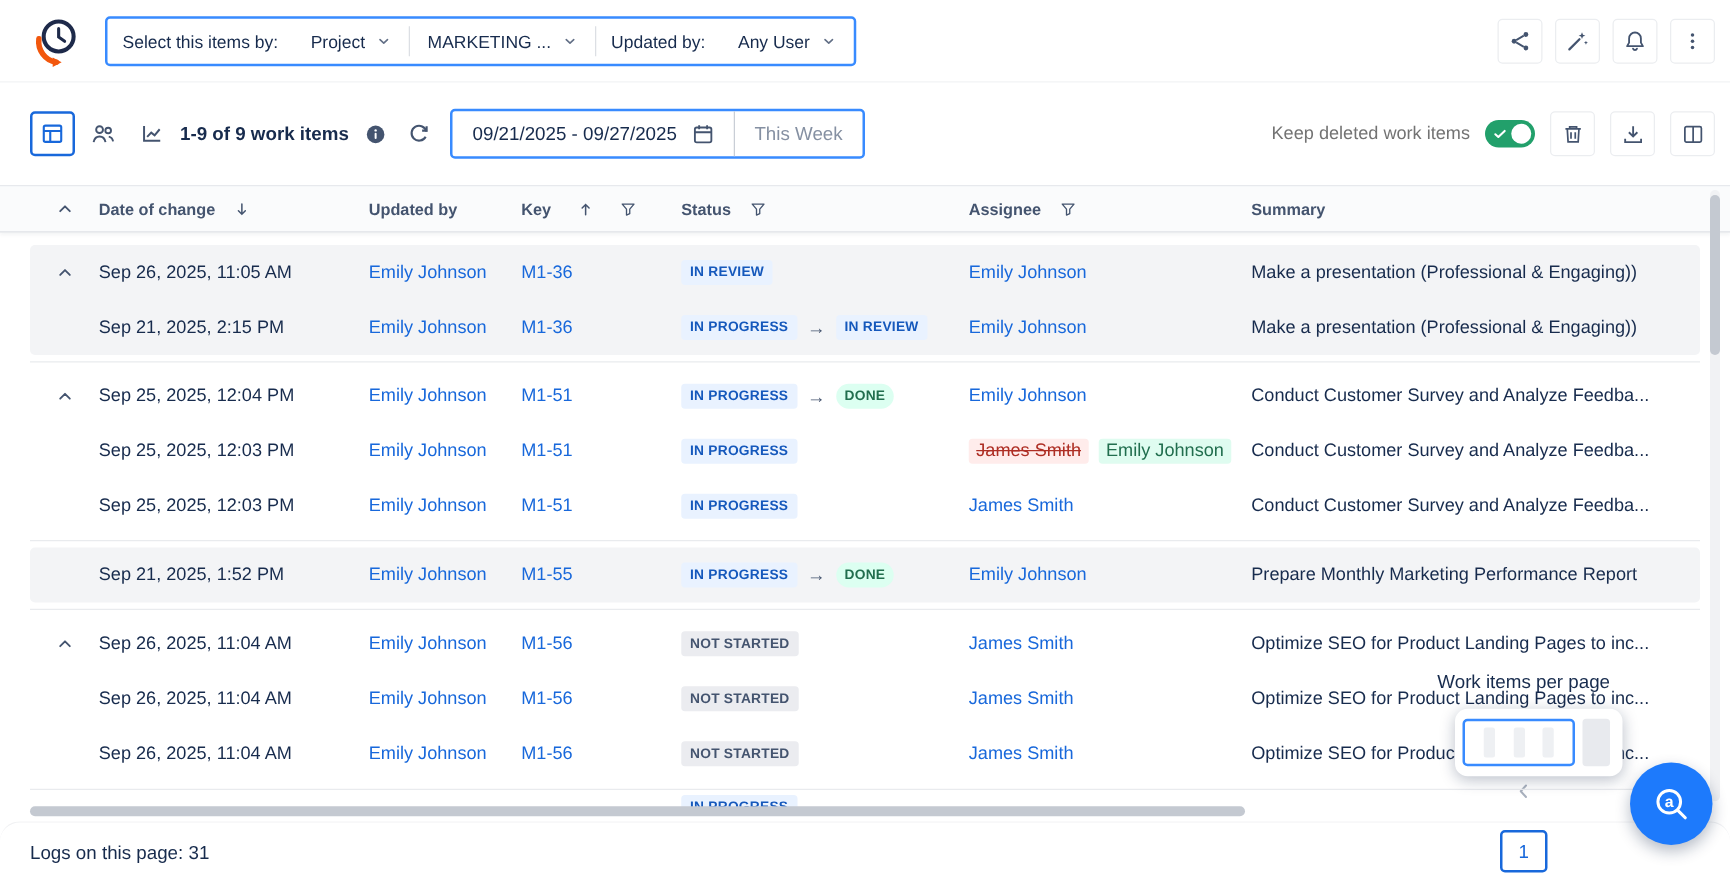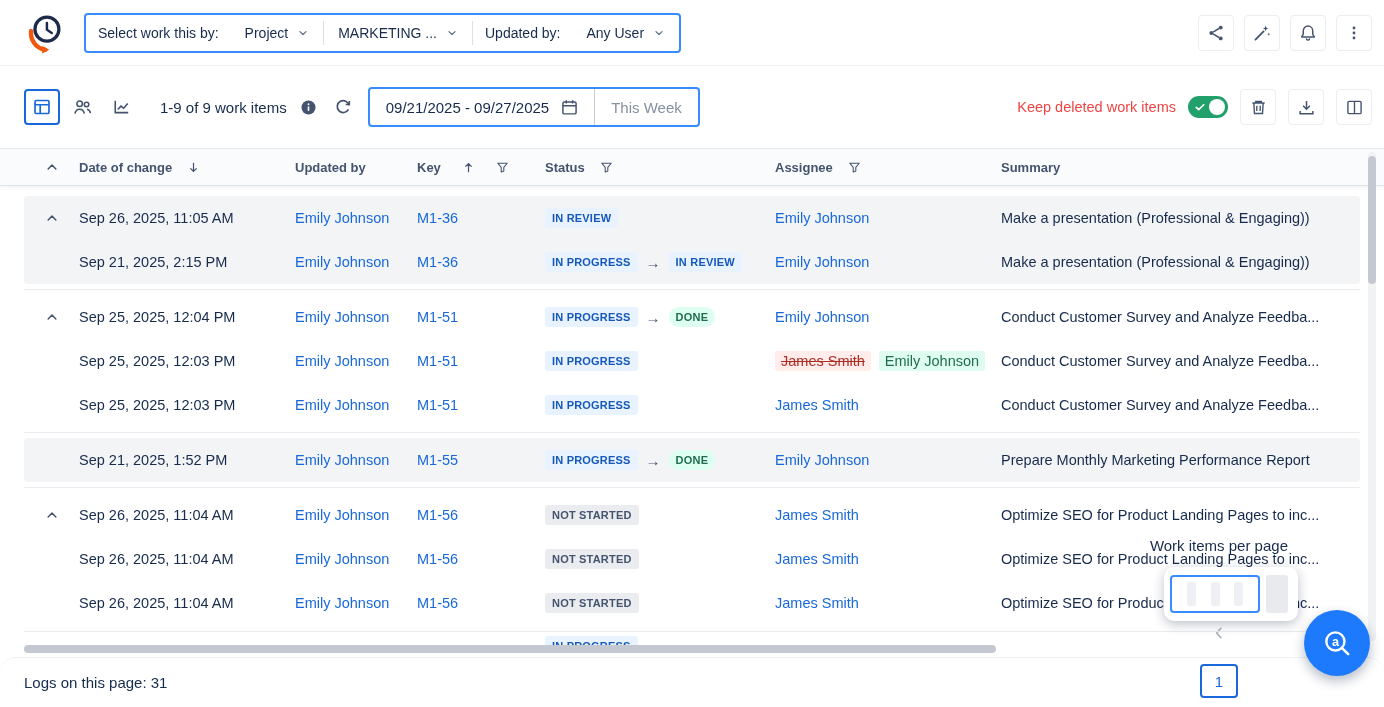--- a/index.html
+++ b/index.html
@@ -17,29 +17,29 @@
   .fb-select { display:flex; align-items:center; gap:9px; padding:0 14px; height:100%; font-size:14px; color:#172B4D; cursor:pointer; white-space:nowrap; }
   .fb-sep { width:1px; height:24px; background:#DCDFE4; }
   .topbar-right { margin-left:auto; display:flex; align-items:center; gap:10px; }
   .select-view-btn { height:36px; display:flex; align-items:center; gap:9px; padding:0 14px; border:1px solid #DFE2E7; border-radius:4px; color:#44546F; font-size:14.5px; background:#fff; cursor:pointer; white-space:nowrap; }
   .icon-btn { width:36px; height:36px; border:1px solid #EBEDF0; border-radius:4px; display:flex; align-items:center; justify-content:center; color:#44546F; background:#fff; cursor:pointer; }
 
   
   .toolbar { height:82px; display:flex; align-items:center; padding:0 12px 0 24px; }
   .view-btn { width:36px; height:36px; border-radius:4px; display:flex; align-items:center; justify-content:center; color:#44546F; background:#fff; cursor:pointer; border:1px solid transparent; margin-right:4px; }
   .view-btn.active { border:2px solid #1868DB; color:#1868DB; }
-  .count-text { font-weight:400; font-size:15px; margin-left:16px; white-space:nowrap; }
+  .count-text { font-weight:700; font-size:15px; white-space:nowrap; }
   .info-ic { margin-left:13px; display:flex; cursor:pointer; }
   .refresh-ic { margin-left:17px; display:flex; cursor:pointer; }
   .date-range { display:flex; align-items:center; height:40px; border:2px solid #388BFF; border-radius:4px; margin-left:16px; background:#fff; }
   .dr-main { display:flex; align-items:center; gap:12px; padding:0 16px; font-size:15px; color:#172B4D; cursor:pointer; white-space:nowrap; }
   .dr-sep { width:1px; height:100%; background:#C9CED6; }
   .dr-week { padding:0 16px; color:#8590A2; font-size:15px; white-space:nowrap; }
   .toolbar-right { margin-left:auto; display:flex; align-items:center; gap:12px; }
-  .keep-label { font-size:14.5px; color:#ef4444; white-space:nowrap; }
+  .keep-label { font-size:14.5px; color:#737373; white-space:nowrap; }
   .toggle { width:40px; height:22px; border-radius:11px; background:#22A06B; position:relative; cursor:pointer; display:flex; align-items:center; padding-left:6px; }
   .toggle .knob { position:absolute; right:3px; top:3px; width:16px; height:16px; border-radius:50%; background:#fff; }
 
   
   .table-area { position:relative; height:509px; }
   .grid { display:grid; grid-template-columns:55px 216px 122px 128px 230px 226px minmax(0,1fr); align-items:center; }
   .thead { height:38px; padding-left:24px; padding-right:48px; background:#FAFBFC; border-top:1px solid #E7E9ED; border-bottom:1px solid #DFE2E6; box-shadow:0 2px 3px rgba(9,30,66,0.05); font-size:13px; font-weight:700; color:#44546F; }
   .th { display:flex; align-items:center; gap:7px; white-space:nowrap; }
   .c-collapse { display:flex; justify-content:center; align-items:center; color:#44546F; cursor:pointer; }
   .tbody { padding:10px 24px 0 24px; }
@@ -93,21 +93,21 @@
   <span>
     <svg width="46" height="46" viewBox="0 0 48 48">
       <circle cx="26" cy="20" r="12.5" fill="#fff" stroke="#1E2A4A" stroke-width="3.4"></circle>
       <path d="M26 13.5v7l5 3.5" fill="none" stroke="#1E2A4A" stroke-width="2.6" stroke-linecap="round"></path>
       <path d="M9.5 22a17.5 17.5 0 0 0 14.5 19.5" fill="none" stroke="#F2570D" stroke-width="4.6" stroke-linecap="round"></path>
       <path d="M21 37.5l7.5 4-7.5 4z" fill="#F2570D"></path>
     </svg>
   </span>
 
   <div class="filter-bar">
-    <span class="fb-label">Select work this by:</span>
+    <span class="fb-label">Select this items by:</span>
     <div class="fb-select">
       <span>Project</span>
       <span>
           <svg width="12" height="12" viewBox="0 0 16 16">
             <path d="M4 6.2L8 10l4-3.8" fill="none" stroke="#626F86" stroke-width="1.7" stroke-linecap="round" stroke-linejoin="round"></path>
           </svg>
         </span>
     </div>
     <span class="fb-sep"></span>
     <div class="fb-select">

